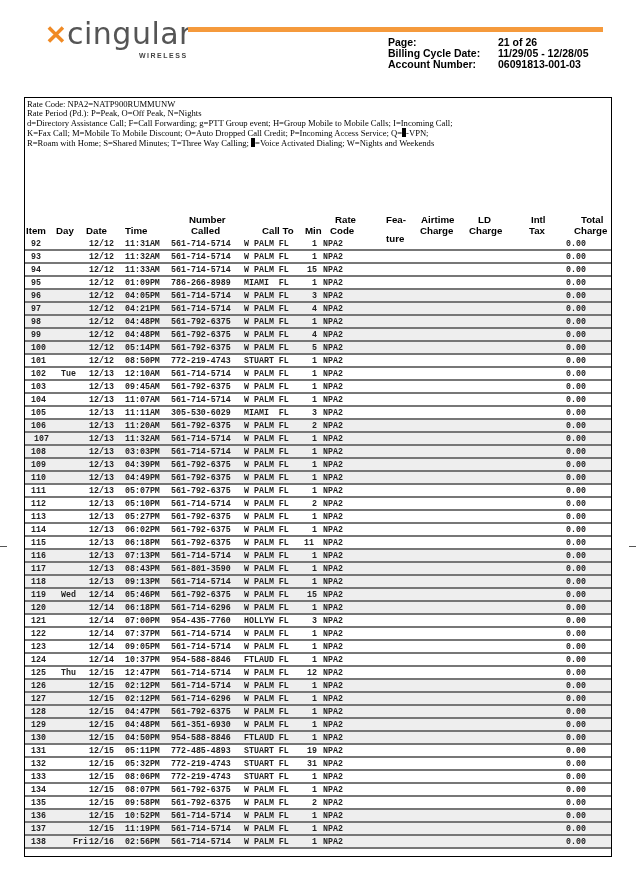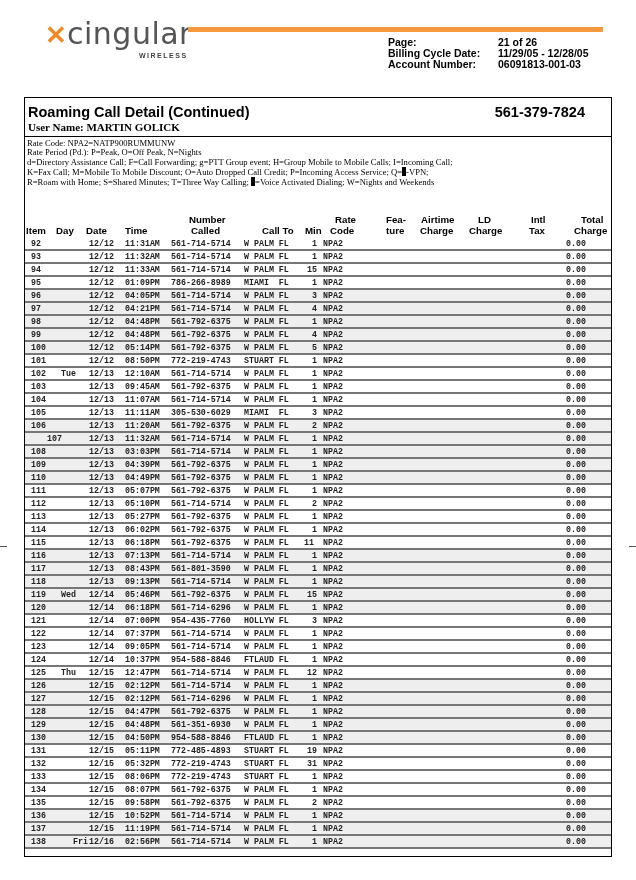--- a/index.html
+++ b/index.html
@@ -52,46 +52,41 @@
   <div class="meta-row">
     <span class="meta-label">Account Number:</span>
     <span>06091813-001-03</span>
   </div>
 </div>
 
 <div class="fold-left"></div>
 <div class="fold-right"></div>
 
 <div class="box">
-  <div class="title-area">
-    <span class="title">Roaming Call Detail (Continued)</span>
-    <span class="phone">561-379-7824</span>
-    <span class="username">User Name: MARTIN GOLICK</span>
-  </div>
   <div class="legend">
     <div>Rate Code: NPA2=NATP900RUMMUNW</div>
     <div>Rate Period (Pd.): P=Peak, O=Off Peak, N=Nights</div>
     <div>d=Directory Assistance Call; F=Call Forwarding; g=PTT Group event; H=Group Mobile to Mobile Calls; I=Incoming Call;</div>
     <div><span>K=Fax Call; M=Mobile To Mobile Discount; O=Auto Dropped Call Credit; P=Incoming Access Service; Q=</span><span class="blk"></span><span>-VPN;</span></div>
     <div><span>R=Roam with Home; S=Shared Minutes; T=Three Way Calling; </span><span class="blk"></span><span>=Voice Activated Dialing; W=Nights and Weekends</span></div>
   </div>
 
   <div class="thead">
     <span class="th" style="left:2px;top:12px">Item</span>
     <span class="th" style="left:32px;top:12px">Day</span>
     <span class="th" style="left:62px;top:12px">Date</span>
     <span class="th" style="left:101px;top:12px">Time</span>
     <span class="th" style="left:165px;top:1px">Number</span>
     <span class="th" style="left:167px;top:12px">Called</span>
     <span class="th" style="left:238px;top:12px">Call To</span>
     <span class="th" style="left:281px;top:12px">Min</span>
     <span class="th" style="left:311px;top:1px">Rate</span>
     <span class="th" style="left:306px;top:12px">Code</span>
     <span class="th" style="left:362px;top:1px">Fea-</span>
-    <span class="th" style="left:362px;top:12px">ture</span>
+    <span class="th" style="left:362px;top:20px">ture</span>
     <span class="th" style="left:397px;top:1px">Airtime</span>
     <span class="th" style="left:396px;top:12px">Charge</span>
     <span class="th" style="left:454px;top:1px">LD</span>
     <span class="th" style="left:445px;top:12px">Charge</span>
     <span class="th" style="left:507px;top:1px">Intl</span>
     <span class="th" style="left:505px;top:12px">Tax</span>
     <span class="th" style="left:557px;top:1px">Total</span>
     <span class="th" style="left:550px;top:12px">Charge</span>
   </div>
 
@@ -255,21 +250,21 @@
     <span style="left:36px"></span>
     <span style="left:64px">12/13</span>
     <span style="left:100px">11:20AM</span>
     <span style="left:146px">561-792-6375</span>
     <span style="left:219px">W PALM FL</span>
     <span style="left:276px;width:16px;text-align:right">2</span>
     <span style="left:298px">NPA2</span>
     <span style="left:541px">0.00</span>
   </div>
       <div class="row shaded">
-    <span style="left:22px">107</span>
+    <span style="left:9px">107</span>
     <span style="left:36px"></span>
     <span style="left:64px">12/13</span>
     <span style="left:100px">11:32AM</span>
     <span style="left:146px">561-714-5714</span>
     <span style="left:219px">W PALM FL</span>
     <span style="left:276px;width:16px;text-align:right">1</span>
     <span style="left:298px">NPA2</span>
     <span style="left:541px">0.00</span>
   </div>
       <div class="row shaded">

